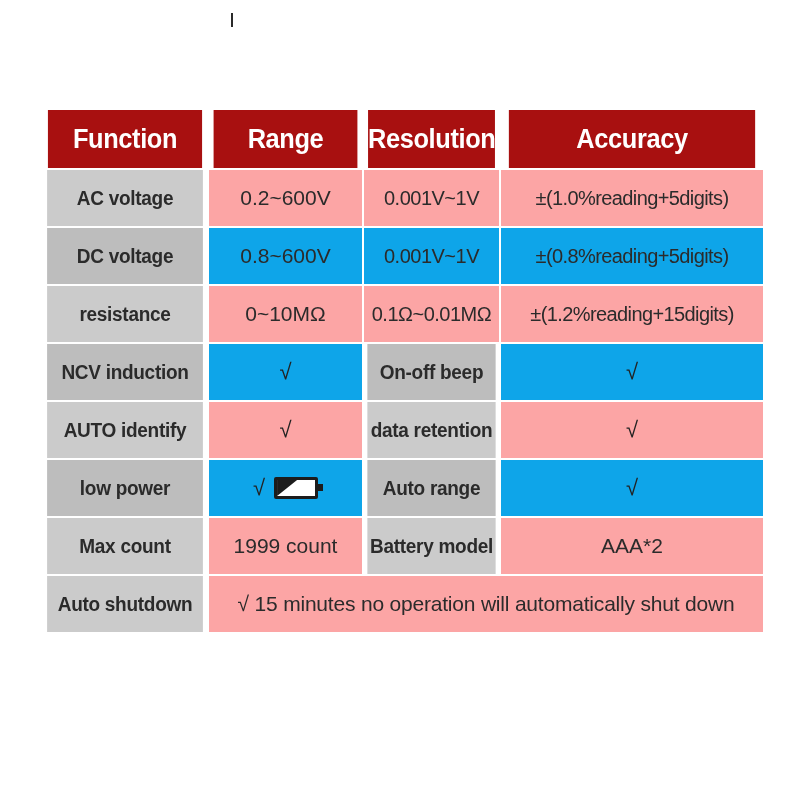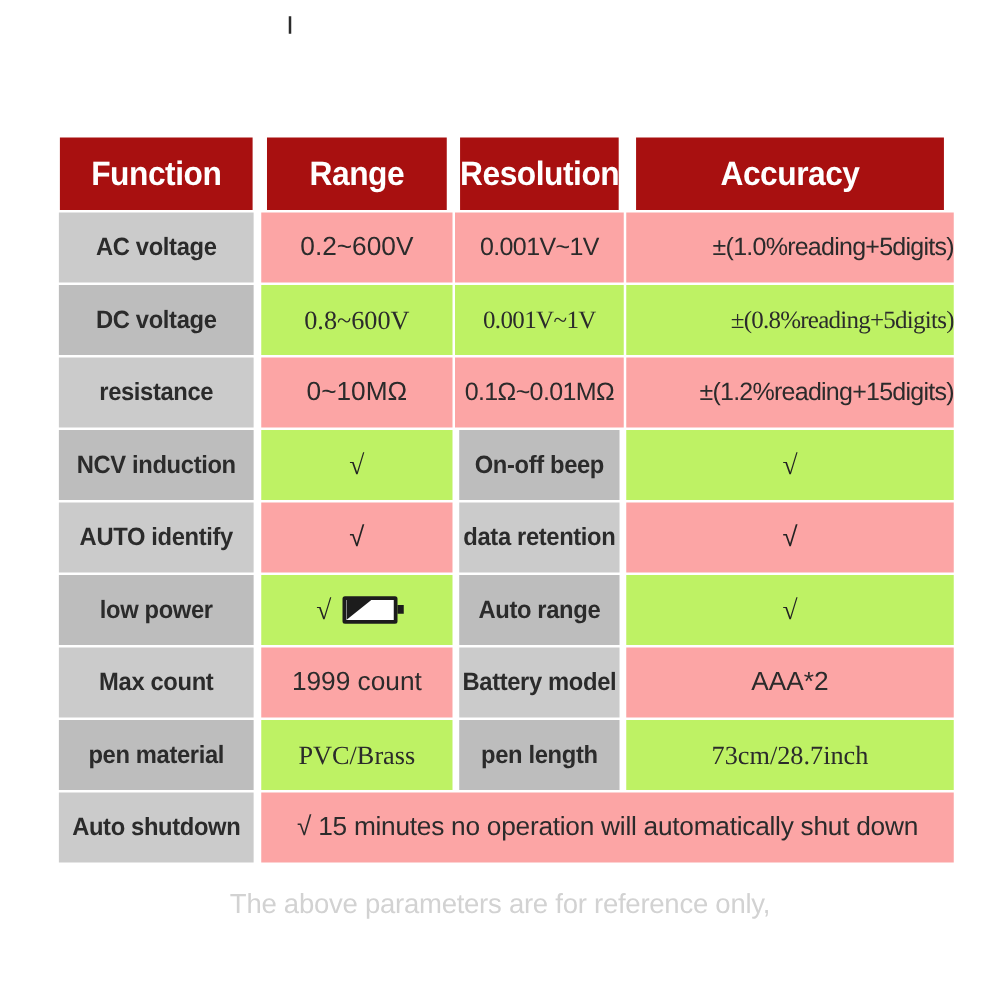--- a/index.html
+++ b/index.html
@@ -78,26 +78,26 @@
     font-weight: 700;
     font-size: 20px;
     letter-spacing: -0.3px;
     transform: scaleX(0.95);
   }
 
   
   .bg-lbl-a { background: #cbcbcb; }
   .bg-lbl-b { background: #bdbdbd; }
   .bg-val-a { background: #fca5a5; }
-  .bg-val-b { background: #bef264; font-family: Liberation Serif, serif; }
+  .bg-val-b { background: #0ea5e9; }
 
   td.value { font-weight: 400; }
 
   td.tight { font-size: 20px; letter-spacing: -0.5px; }
-  td.accuracy { font-size: 20px; letter-spacing: -0.6px; text-align: right; }
+  td.accuracy { font-size: 20px; letter-spacing: -0.6px; }
 
   .check { font-size: 22px; font-weight: 400; color: #232323; }
 
   
   .batt-cell {
     display: flex;
     align-items: center;
     justify-content: center;
     gap: 9px;
     height: 100%;
@@ -224,33 +224,26 @@
           <td class="value check bg-val-b">√</td>
         </tr>
 
         <tr>
           <td class="label bg-lbl-a">Max count</td>
           <td class="value bg-val-a">1999 count</td>
           <td class="label bg-lbl-a">Battery model</td>
           <td class="value bg-val-a">AAA*2</td>
         </tr>
 
-        <tr>
-          <td class="label bg-lbl-b">pen material</td>
-          <td class="value bg-val-b">PVC/Brass</td>
-          <td class="label bg-lbl-b">pen length</td>
-          <td class="value bg-val-b">73cm/28.7inch</td>
-        </tr>
 
         <tr>
           <td class="label bg-lbl-a">Auto shutdown</td>
           <td class="shutdown bg-val-a" colspan="3">√ 15 minutes no operation will automatically shut down</td>
         </tr>
 
       </tbody>
     </table>
   </div>
 
   <div class="footer">
-    <div>The above parameters are for reference only,</div>
   </div>
 
 </div>
 
 </body></html>

